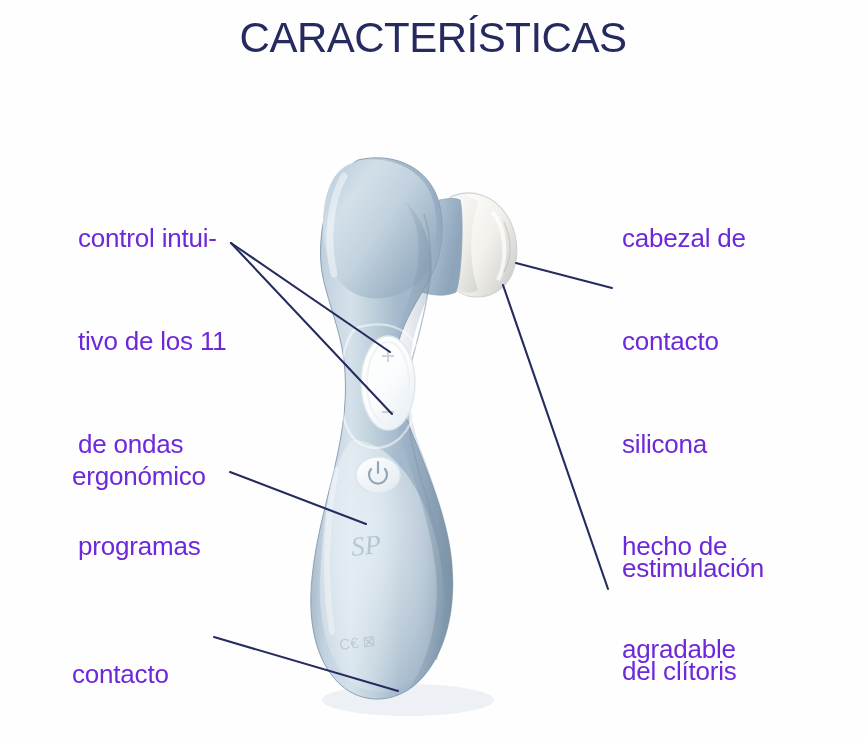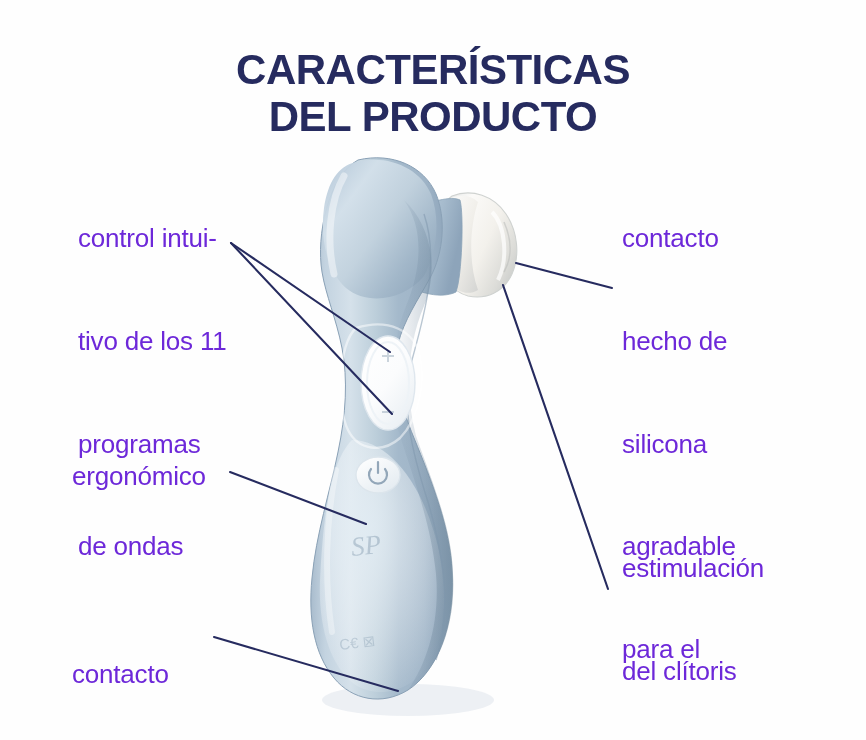--- a/index.html
+++ b/index.html
@@ -18,25 +18,24 @@
   }
 
   
   #title {
     position: absolute;
     left: 0;
     top: 14px;
     width: 866px;
     text-align: center;
     color: #262b5f;
-    font-weight: bold;
+    font-weight: normal;
     font-size: 42px;
     line-height: 1.12;
     letter-spacing: -0.5px;
-    margin-top: 32px;
   }
   #title .tline { display: block; }
 
   
   .callout {
     position: absolute;
     color: #6d28d9;
     font-size: 26px;
     line-height: 1.32;
     font-weight: 500;
@@ -62,21 +61,20 @@
   #product { pointer-events: none; }
   #leaders { pointer-events: none; }
 </style>
 </head>
 <body>
 
 <div id="stage">
 
   <div id="title">
     <span class="tline">CARACTERÍSTICAS</span>
-    <span class="tline">DEL PRODUCTO</span>
   </div>
 
   <svg id="product" viewBox="0 0 866 740">
     <defs>
       <linearGradient id="bodyGrad" x1="0" y1="0" x2="1" y2="0">
         <stop offset="0.00" stop-color="#a9bccd"></stop>
         <stop offset="0.10" stop-color="#c3d3e0"></stop>
         <stop offset="0.28" stop-color="#d5e1ea"></stop>
         <stop offset="0.46" stop-color="#bcceda"></stop>
         <stop offset="0.62" stop-color="#a4b9cb"></stop>
@@ -249,39 +247,40 @@
 
       <line x1="516" y1="263" x2="612" y2="288"></line>
 
       <line x1="503" y1="285" x2="608" y2="589"></line>
     </g>
   </svg>
 
   <div class="callout" id="label-control">
     <span class="cline">control intui-</span>
     <span class="cline">tivo de los 11</span>
+    <span class="cline">de ondas</span>
     <span class="cline">programas</span>
-    <span class="cline">de ondas</span>
   </div>
 
   <div class="callout" id="label-mango">
     <span class="cline">ergonómico</span>
     
   </div>
 
   <div class="callout" id="label-conector">
     <span class="cline">contacto</span>
     
     
   </div>
 
   <div class="callout" id="label-cabezal">
+    <span class="cline">cabezal de</span>
     <span class="cline">contacto</span>
+    <span class="cline">silicona</span>
     <span class="cline">hecho de</span>
-    <span class="cline">silicona</span>
     <span class="cline">agradable</span>
     <span class="cline">para el</span>
     
   </div>
 
   <div class="callout" id="label-estim">
     <span class="cline">estimulación</span>
     <span class="cline">del clítoris</span>
     
     

